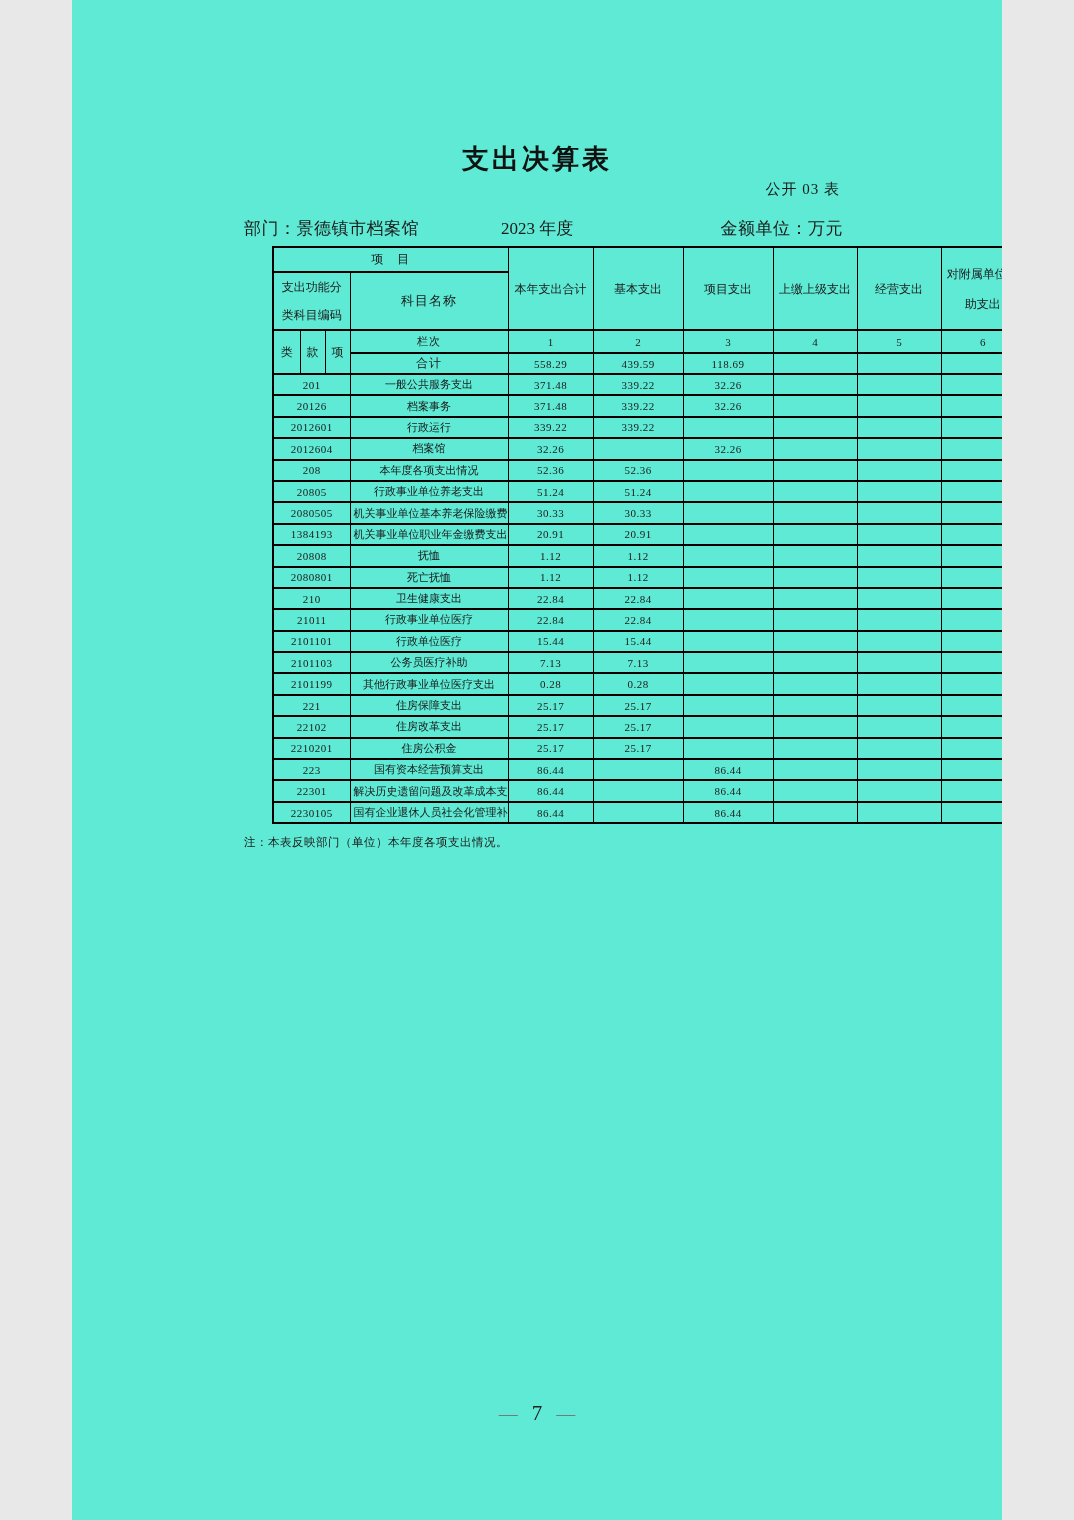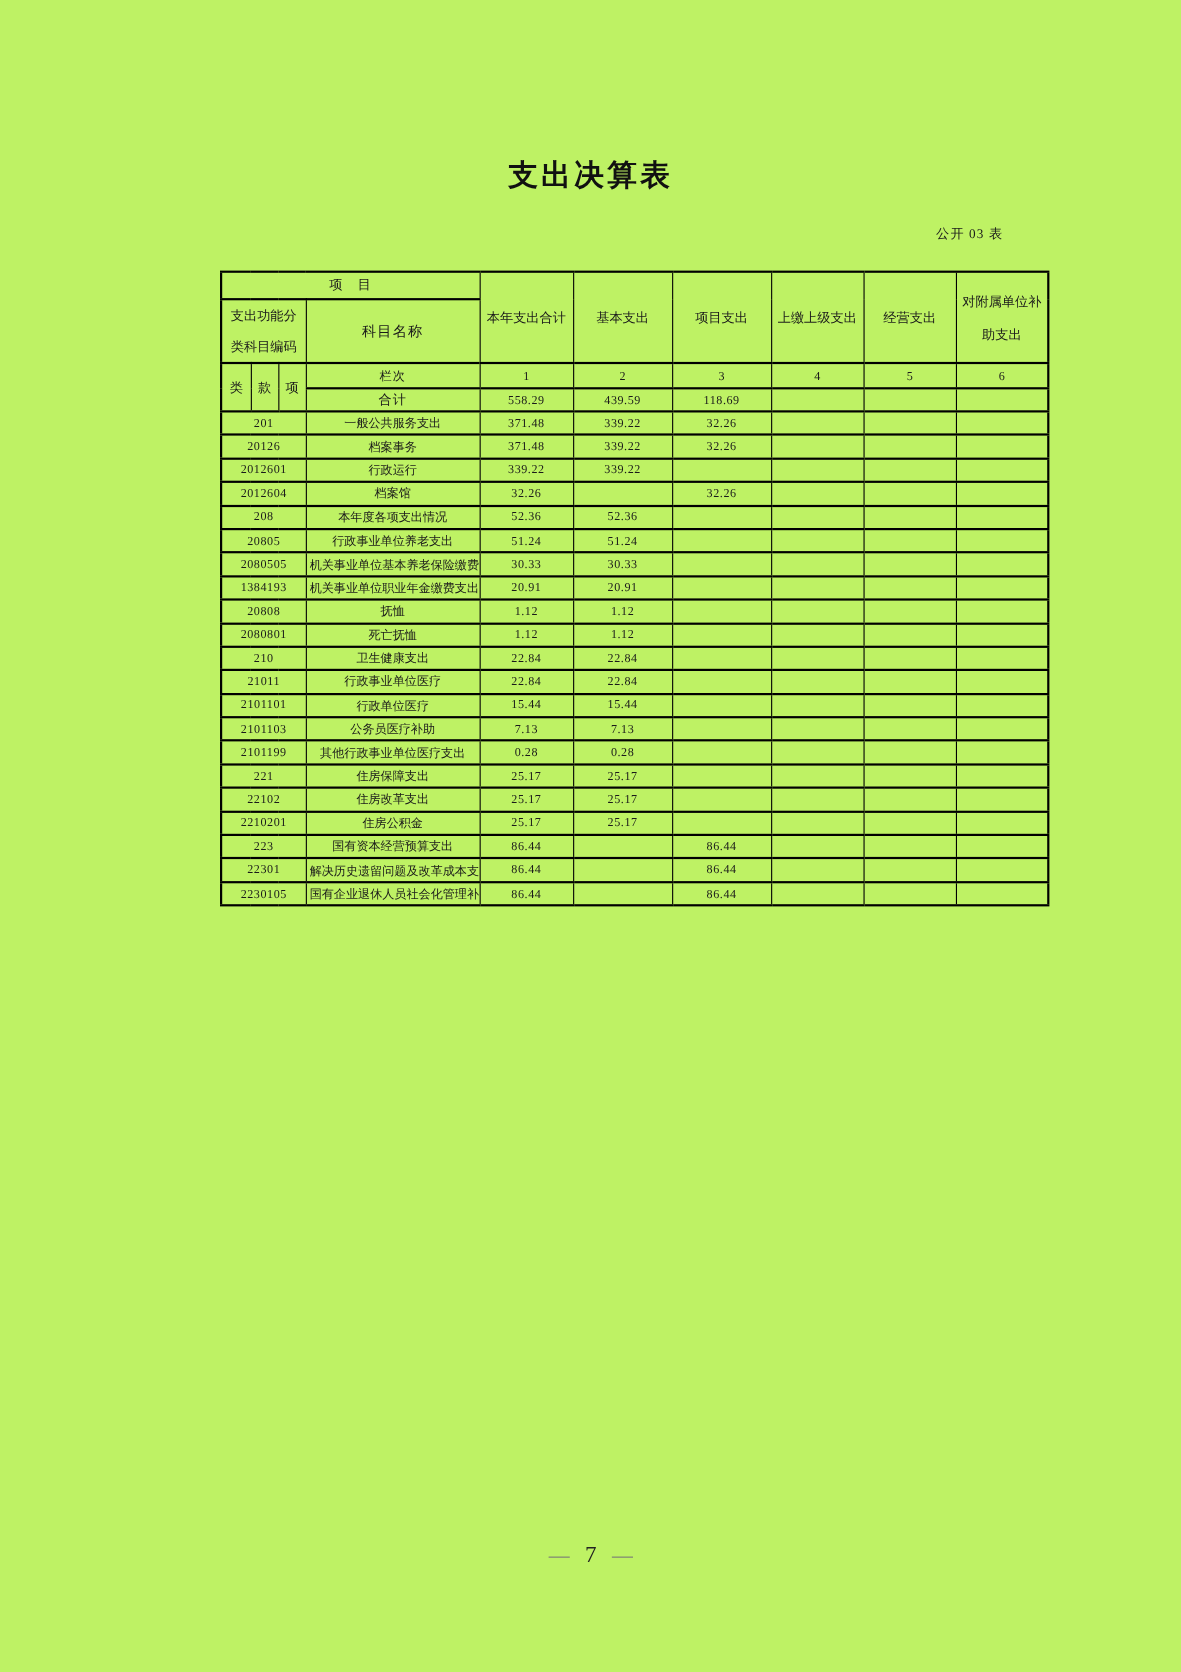--- a/index.html
+++ b/index.html
@@ -1,36 +1,36 @@
 <!DOCTYPE html>
 <html><head>
 <meta charset="utf-8">
 <style>
   * { margin:0; padding:0; box-sizing:border-box; }
   html,body { background:#e8e8e8; }
   .sheet {
     position:relative;
-    width:1074px; height:1520px;
+    width:930px; height:1520px;
     margin:0 auto;
-    background:#bef264;
+    background:#5eead4;
     color:#1a1a1a;
     font-family:"Liberation Serif","DejaVu Serif",serif;
     overflow:hidden;
     padding-left:16px;
   }
   .doc-title {
     position:absolute; top:141px; left:0; width:100%;
     text-align:center;
     font-family:"Liberation Sans","DejaVu Sans",sans-serif;
     font-weight:bold; font-size:27px; letter-spacing:3px;
     color:#111;
   }
   .pub-label {
-    position:absolute; top:204px; right:162px;
-    font-size:12px; letter-spacing:1px;
+    position:absolute; top:180px; right:162px;
+    font-size:15px; letter-spacing:1px;
   }
   .meta-row { position:absolute; top:217px; left:0; width:100%; height:22px; font-size:17px; }
   .meta-dept { position:absolute; left:172px; top:0; letter-spacing:0.5px; }
   .meta-year { position:absolute; left:0; width:100%; text-align:center; top:0; }
   .meta-unit { position:absolute; right:159px; top:0; letter-spacing:0.5px; }
 
   .table-wrap { position:absolute; top:246px; left:160px; width:754px; }
   table.fin {
     border-collapse:collapse; table-layout:fixed; width:753px;
     font-size:12px; color:#1a1a1a;
@@ -70,20 +70,25 @@
 </style>
 </head>
 <body>
 
 <div class="sheet">
 
   <div class="doc-title">支出决算表</div>
 
   <div class="pub-label">公开 03 表</div>
 
+  <div class="meta-row">
+    <span class="meta-dept">部门：景德镇市档案馆</span>
+    <span class="meta-year">2023 年度</span>
+    <span class="meta-unit">金额单位：万元</span>
+  </div>
 
   <div class="table-wrap">
     <table class="fin">
       <colgroup>
         <col style="width:27px">
           <col style="width:25px">
           <col style="width:25px">
         <col style="width:158px">
         <col style="width:85px">
           <col style="width:90px">
@@ -335,17 +340,18 @@
     <td class="num">86.44</td>
     <td class="num"></td>
     <td class="num">86.44</td>
     <td class="num"></td>
     <td class="num"></td>
     <td class="num"></td>
   </tr>
         </tbody>
     </table>
 
+    <div class="note">注：本表反映部门（单位）本年度各项支出情况。</div>
   </div>
 
   <div class="page-footer"><span class="dash">—</span><span>7</span><span class="dash">—</span></div>
 
 </div>
 
 </body></html>

